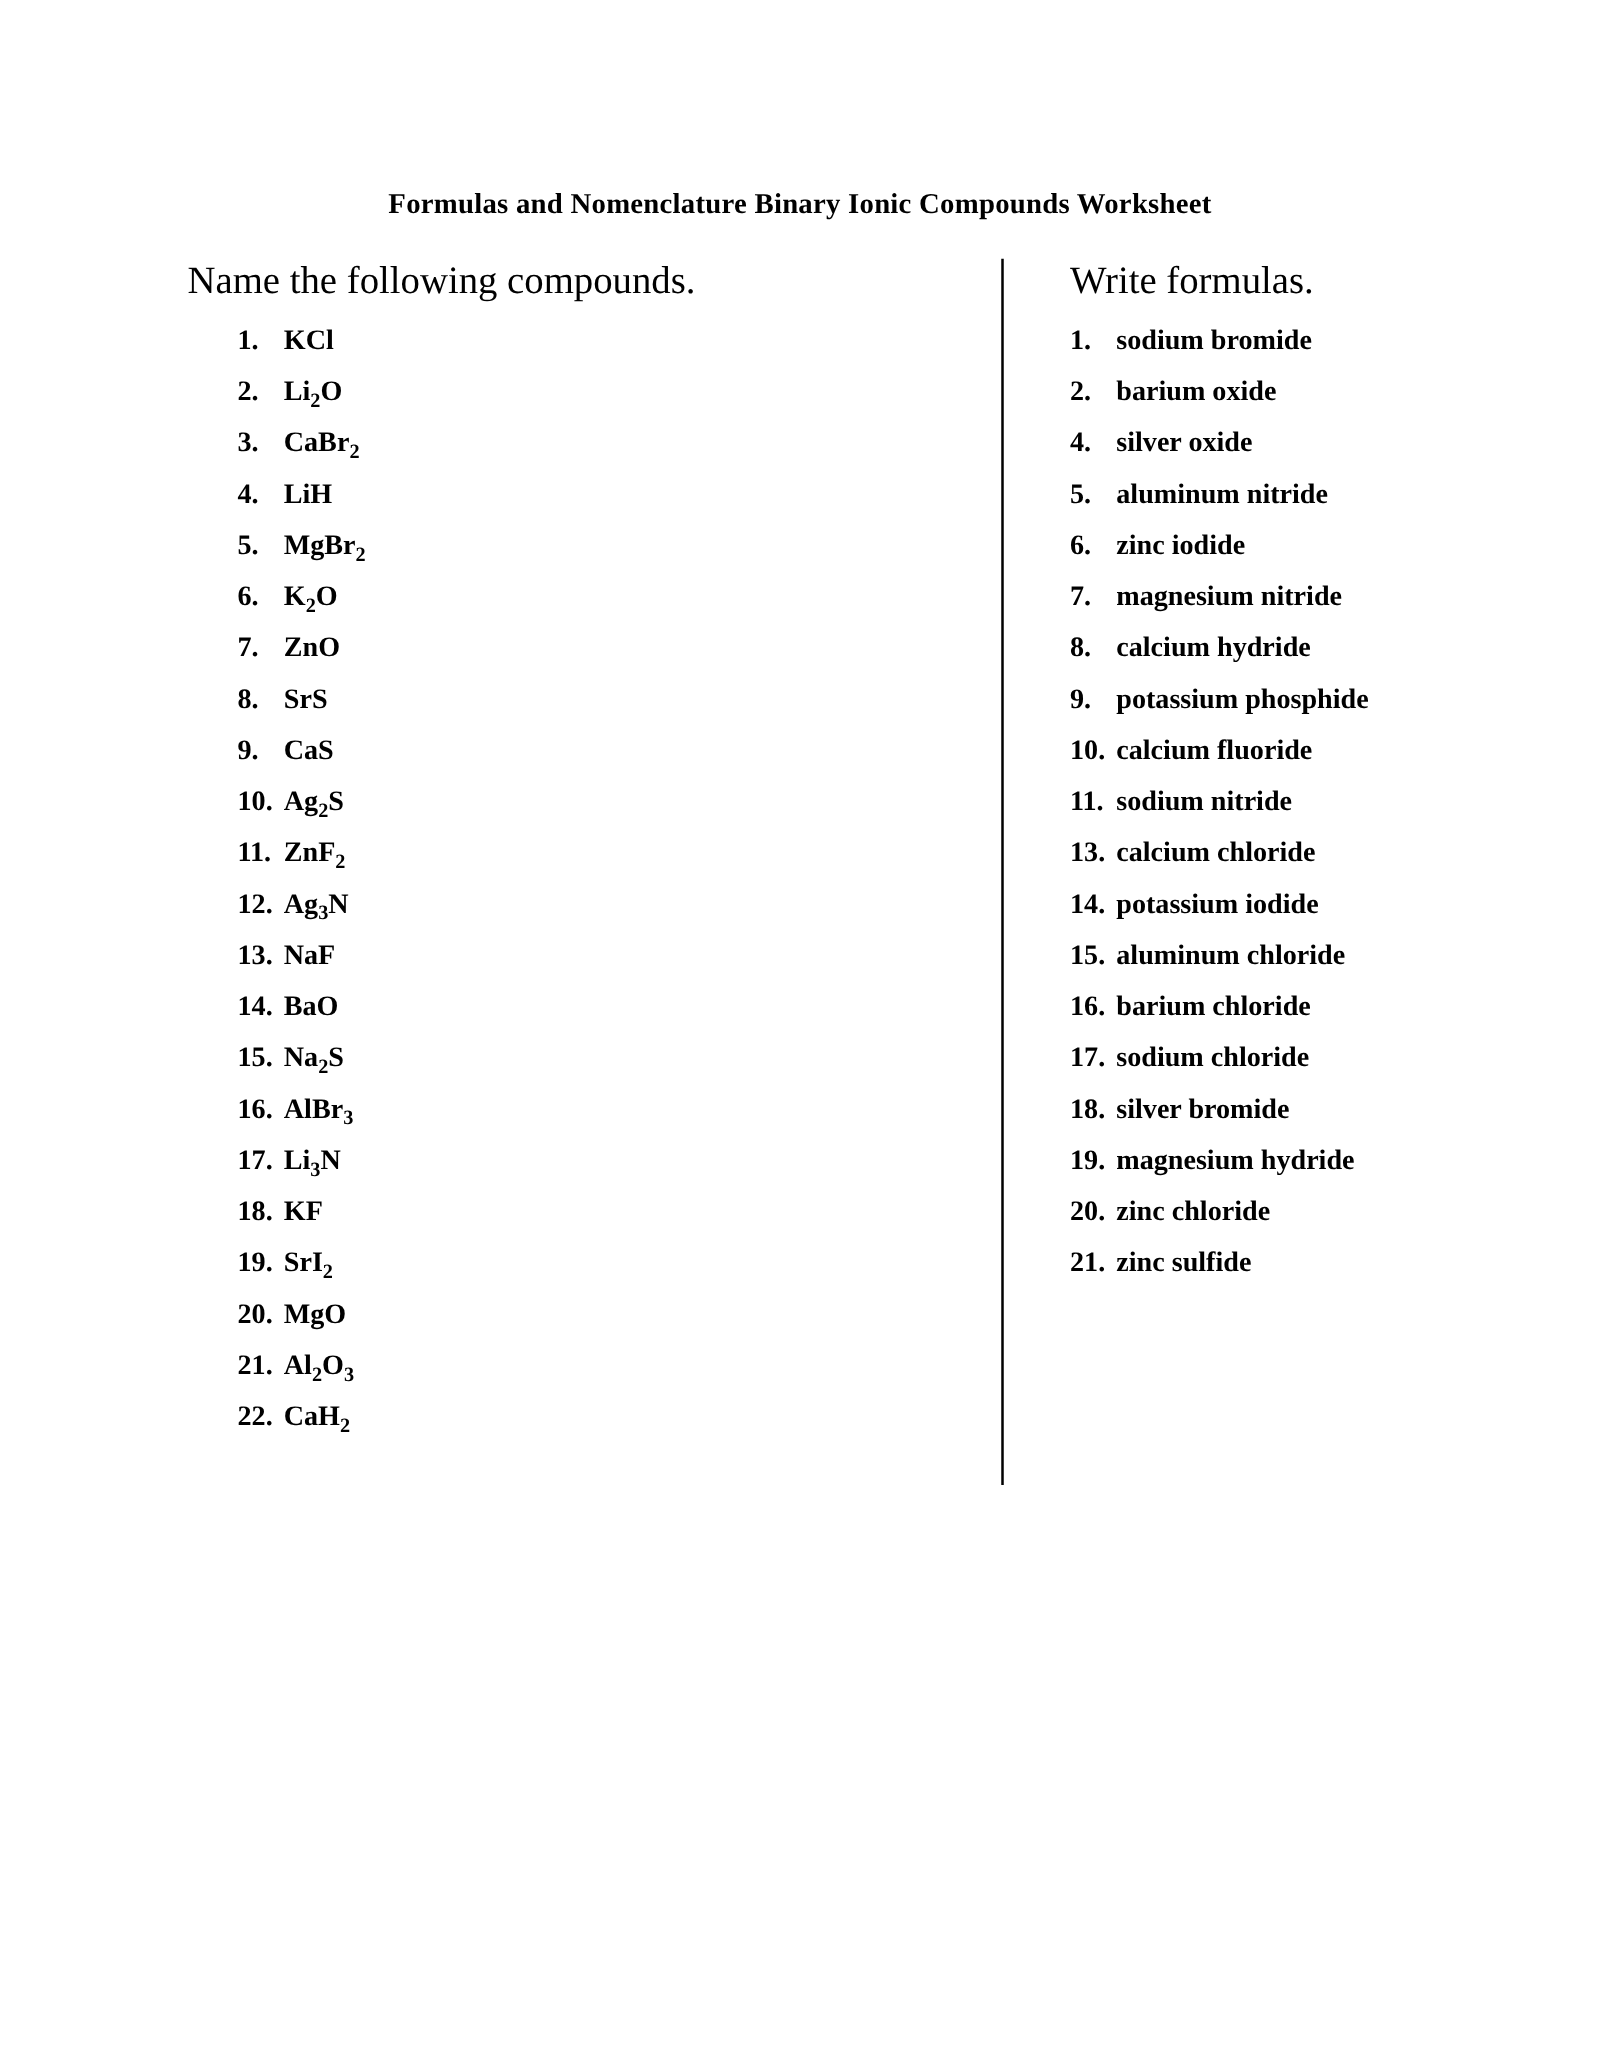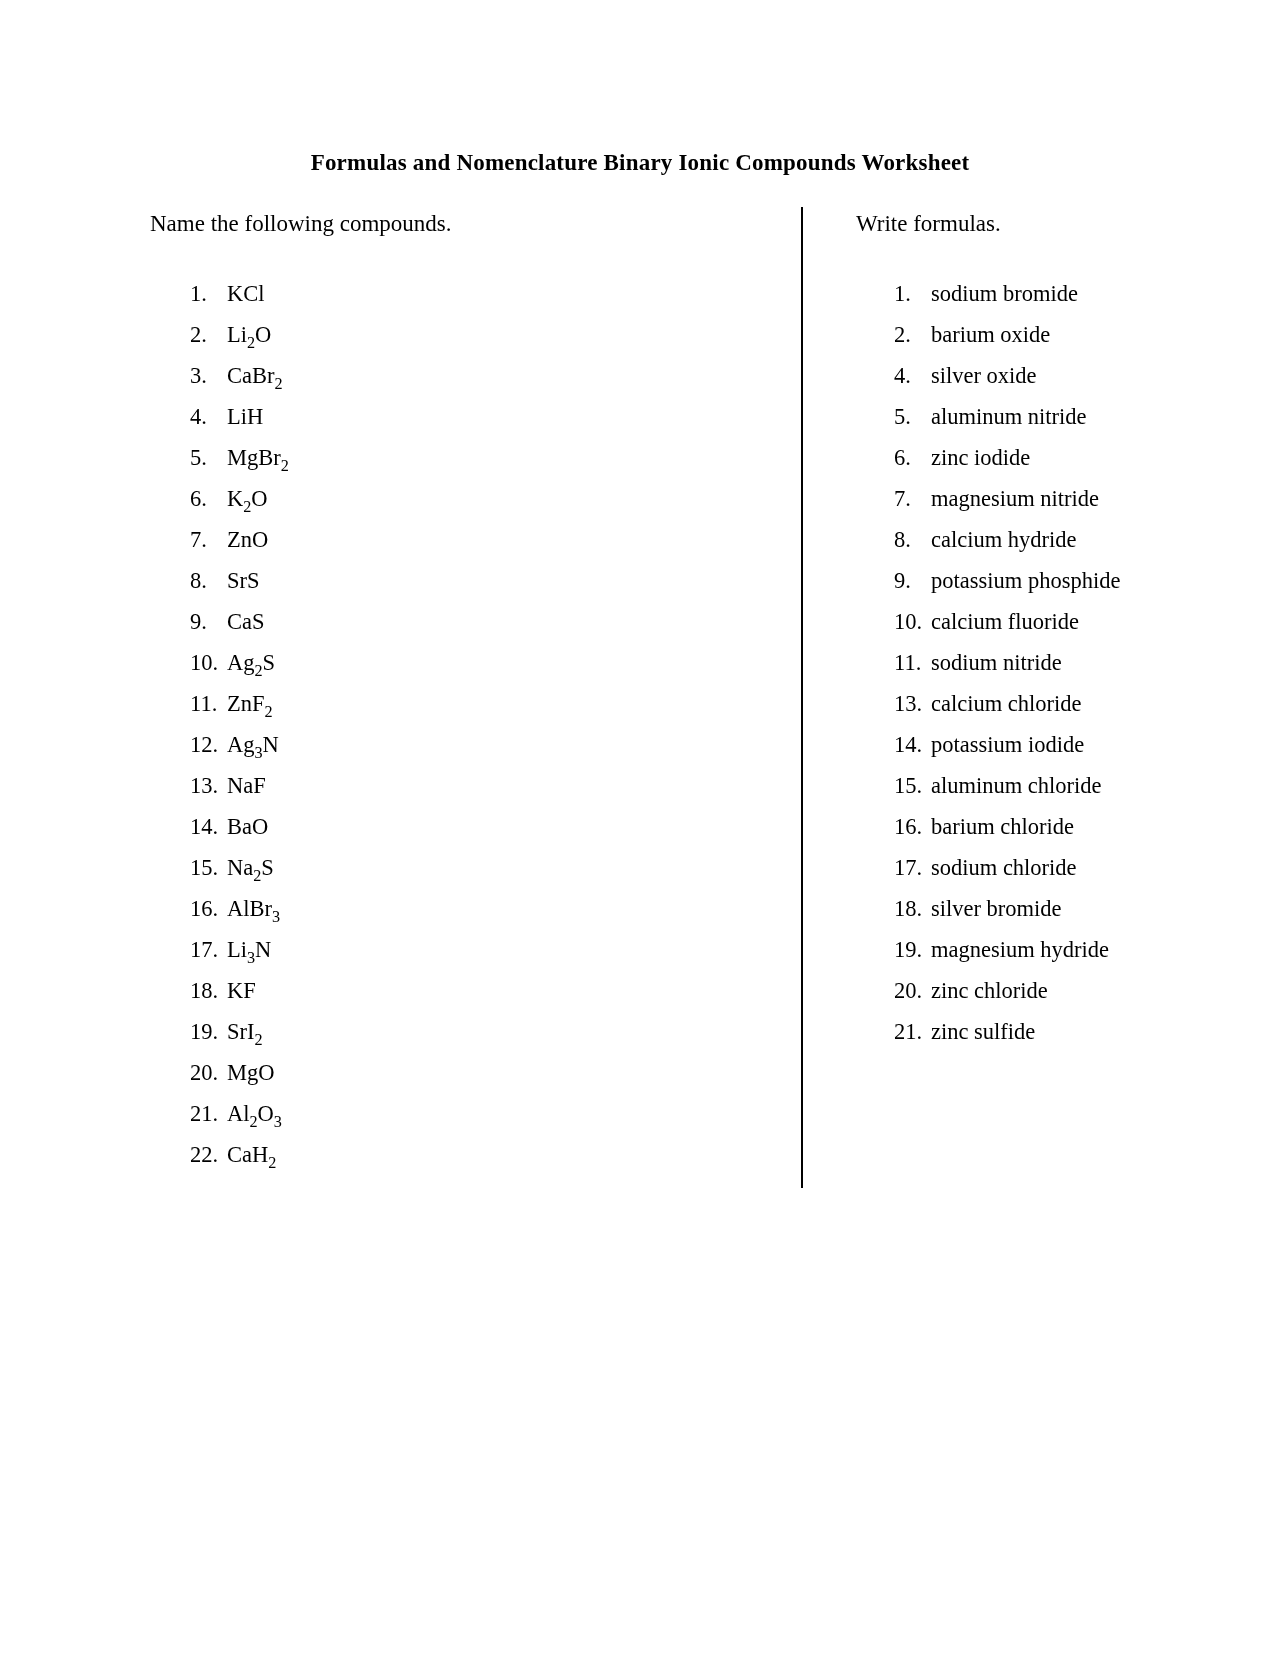--- a/index.html
+++ b/index.html
@@ -22,41 +22,42 @@
     left: 0;
     right: 0;
     text-align: center;
     font-size: 23px;
     font-weight: bold;
     letter-spacing: 0.2px;
     white-space: nowrap;
   }
   .col-header {
     position: absolute;
-    font-size: 23px;
+    font-size: 31px;
     line-height: 28px;
     white-space: nowrap;
   }
   .left-header  { left: 150px; top: 210px; }
   .right-header { left: 856px; top: 210px; text-align: right; }
   .divider {
     position: absolute;
     left: 801px;
     top: 207px;
     width: 2px;
     height: 1097px;
     background: #000000;
   }
   .list {
     position: absolute;
-    top: 280px;
+    top: 258px;
     font-size: 22.5px;
+    font-weight: bold;
   }
   .left-list  { left: 190px; }
-  .right-list { left: 856px; margin-left: 38px; }
+  .right-list { left: 856px; }
   .list-item {
     height: 41px;
     line-height: 28px;
     white-space: nowrap;
   }
   .item-num {
     display: inline-block;
     min-width: 37px;
   }
   .item-text sub {

